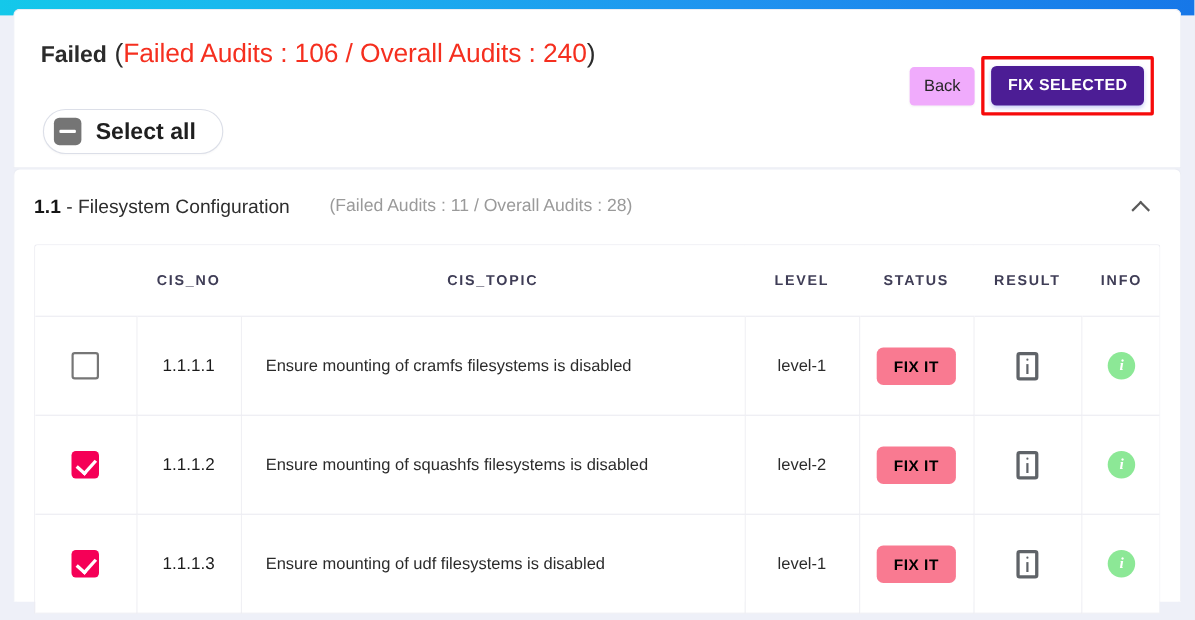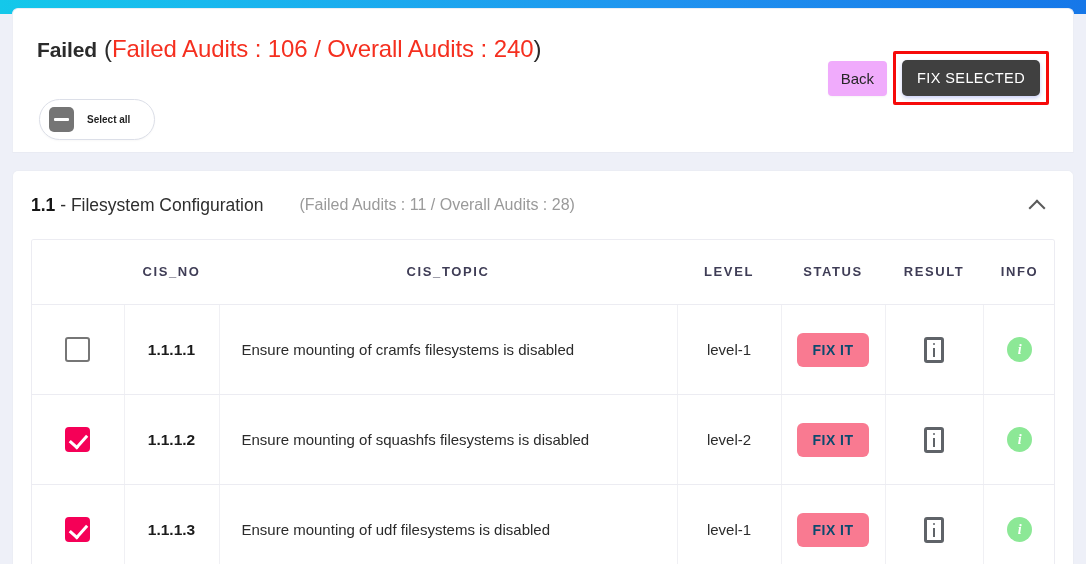--- a/index.html
+++ b/index.html
@@ -86,26 +86,26 @@
   }
   .fix-selected-wrap {
     position: relative;
     margin-left: 6px;
     padding: 6px;
     border: 3px solid #f60a0a;
     border-radius: 2px;
   }
   .fix-selected-btn {
     display: block;
-    background: #404040;
+    background: #4c1d95;
     color: #ffffff;
     border: none;
     border-radius: 5px;
     font-size: 14.5px;
-    font-weight: normal;
+    font-weight: bold;
     letter-spacing: 0.4px;
     padding: 10px 15px;
     cursor: pointer;
     font-family: "Liberation Sans", sans-serif;
     box-shadow: 0 2px 4px rgba(98,113,228,0.35);
     text-align: center;
   }
 
   
   .select-all {
@@ -130,29 +130,29 @@
   }
   .box-indeterminate::after {
     content: "";
     position: absolute;
     left: 5px; top: 11px;
     width: 15px; height: 3px;
     background: #ffffff;
     border-radius: 1px;
   }
   .select-all-label {
-    font-size: 10px;
+    font-size: 21px;
     font-weight: bold;
     color: #1f1f1f;
   }
 
   
   .section-card {
     position: absolute;
-    top: 170px; left: 0;
+    top: 153px; left: 0;
     width: 1062px;
     height: 394px;
     background: #ffffff;
     border: 1px solid #ebedf4;
     border-bottom: none;
     border-radius: 6px 6px 0 0;
   }
 
   .section-header {
     position: relative;
@@ -260,38 +260,38 @@
   .box-unchecked {
     width: 25px; height: 25px;
     border-radius: 3px;
     border: 2px solid #767676;
     background: #ffffff;
     cursor: pointer;
   }
 
   .cis-no {
     font-size: 15.5px;
-    font-weight: bold;
+    font-weight: normal;
     color: #1b1b1b;
     text-align: center;
   }
   .cis-topic {
     font-size: 15px;
     color: #2b2b2b;
     padding-left: 22px;
   }
   .level-txt {
     font-size: 15px;
     color: #2b2b2b;
     text-align: center;
   }
 
   .fixit-btn {
     background: #f97a91;
-    color: #0c4a6e;
+    color: #000000;
     font-size: 14px;
     font-weight: bold;
     letter-spacing: 0.5px;
     border: none;
     border-radius: 6px;
     padding: 9px 15px;
     cursor: pointer;
     font-family: "Liberation Sans", sans-serif;
   }
 

